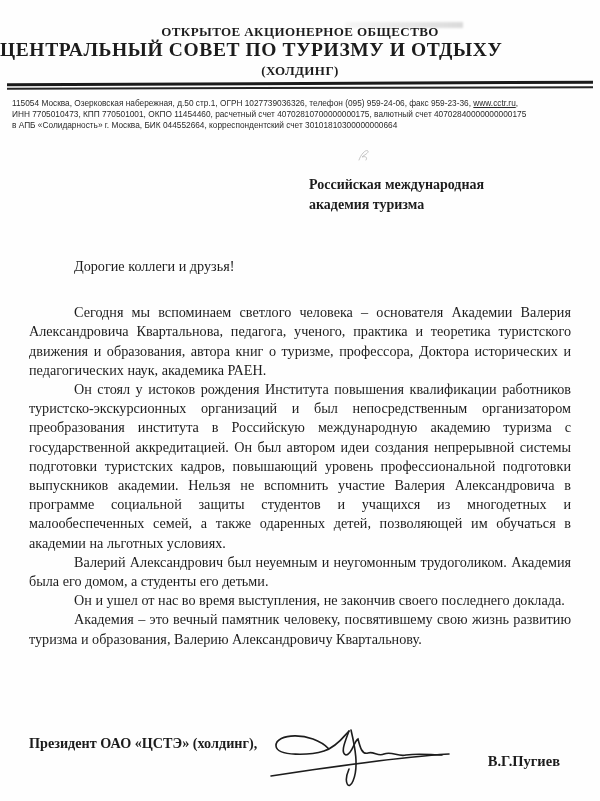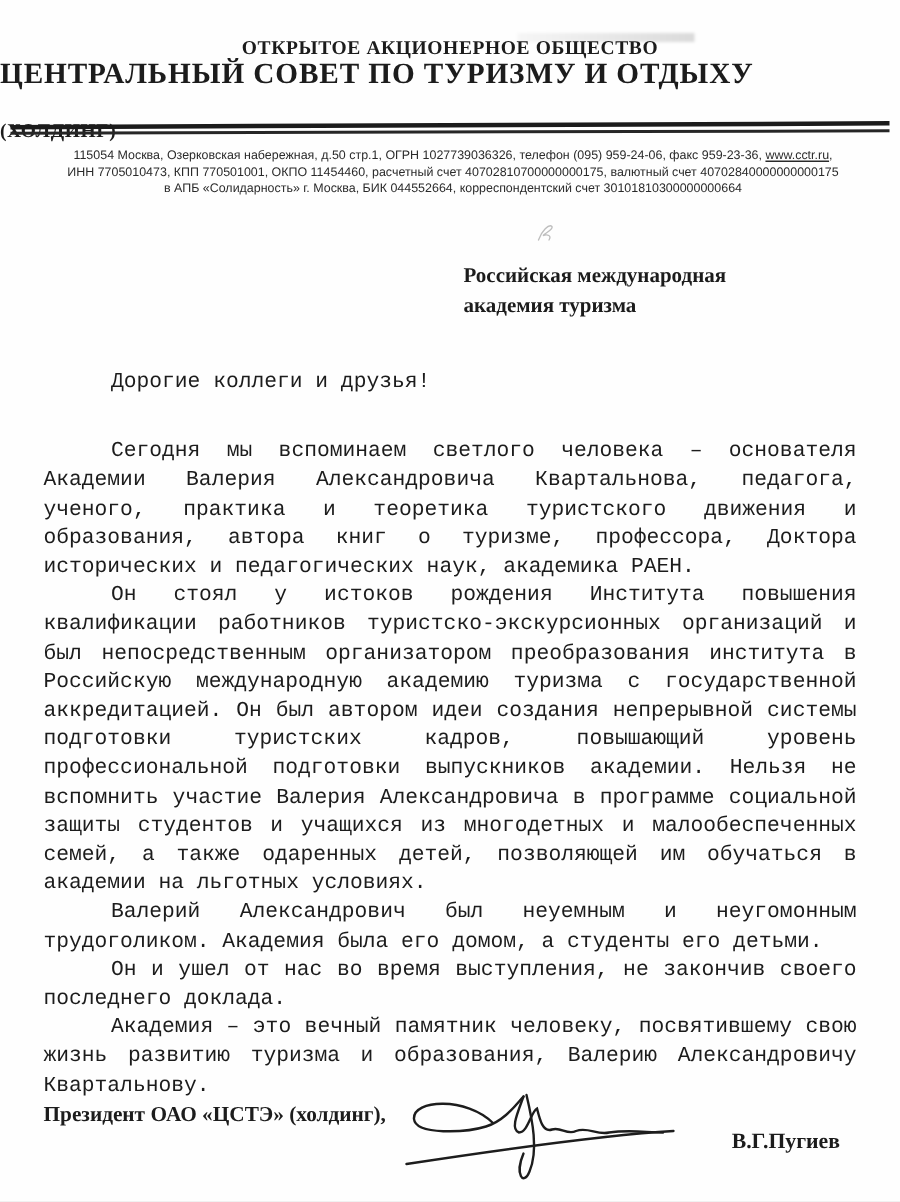--- a/index.html
+++ b/index.html
@@ -31,64 +31,62 @@
   }
   .org-name {
     position: absolute; left: 0; right: 0; top: 39px;
     text-align: left;
     font-weight: bold;
     font-size: 19.5px;
     letter-spacing: 0.6px;
   }
   .org-suffix {
     position: absolute; left: 0; right: 0; top: 63px;
+    text-align: center;
     font-weight: bold;
     font-size: 13px;
     letter-spacing: 0.4px;
-    margin-top: 16px;
   }
   .rule {
     position: absolute; left: 7px; right: 7px; top: 82px;
     border-top: 3.5px solid #1b1b1b;
     transform: rotate(-0.25deg);
   }
   .rule-inner {
     margin-top: 2px;
     border-top: 2px solid #262626;
     transform: rotate(0.1deg);
   }
   .requisites {
     position: absolute; left: 12px; right: 8px; top: 98px;
-    text-align: center;
     font-family: "Liberation Sans", "DejaVu Sans", sans-serif;
     font-size: 8.3px;
     line-height: 11px;
     color: #2a2a2a;
   }
   .requisites .site { text-decoration: underline; }
   
   .hand-mark {
     position: absolute; left: 353px; top: 145px;
     width: 22px; height: 22px;
     opacity: 0.55;
   }
   .addressee {
     position: absolute; left: 309px; top: 175px;
     font-weight: bold;
     font-size: 14px;
     line-height: 19.5px;
   }
   
   .body-text {
-    position: absolute; left: 29px; right: 29px; top: 246px;
+    position: absolute; left: 29px; right: 29px; top: 257px;
     font-size: 14.2px;
     line-height: 19.2px;
     text-align: justify;
     text-align-last: left;
-    font-family: Liberation Mono, monospace;
   }
   .body-text p { margin: 0; text-indent: 45px; }
   .salutation { margin-bottom: 27px !important; text-align: left; }
   
   .signature { position: absolute; left: 29px; right: 22px; top: 733px; height: 60px; }
   .sig-title {
     position: absolute; left: 0; top: 0;
     font-weight: bold;
     font-size: 14.2px;
     line-height: 21px;

